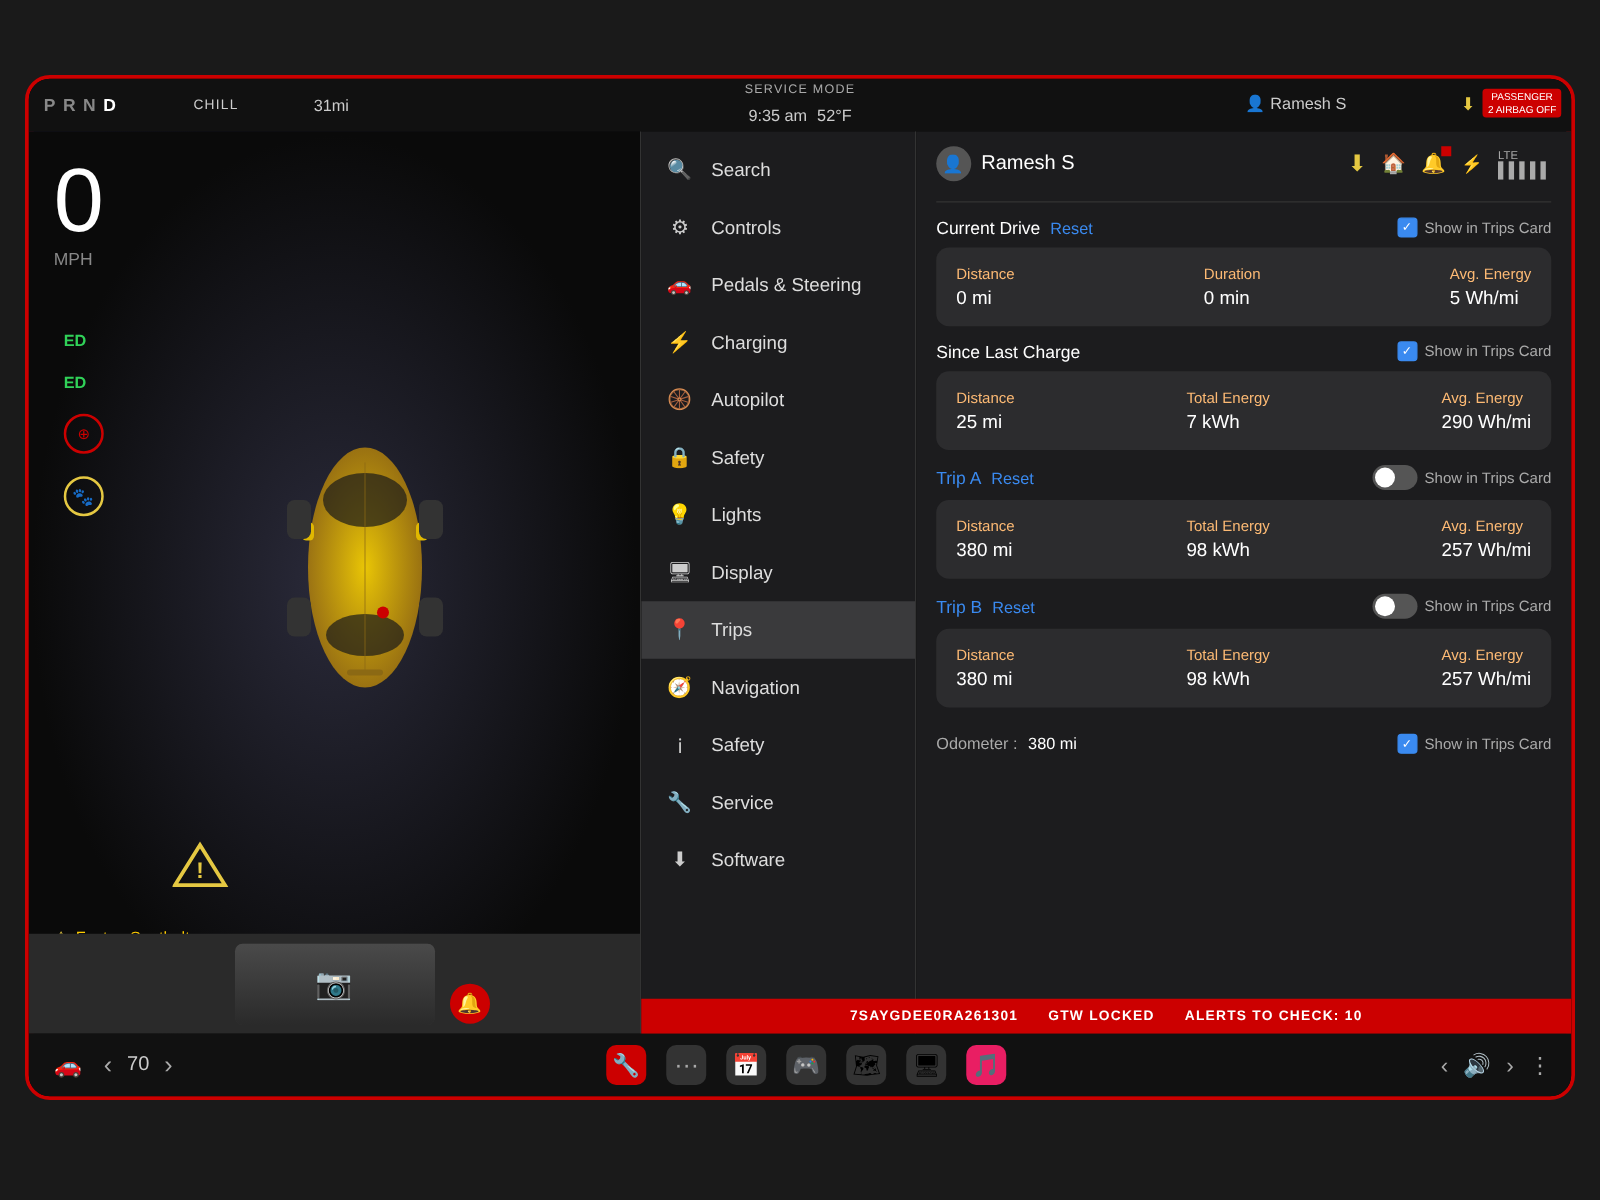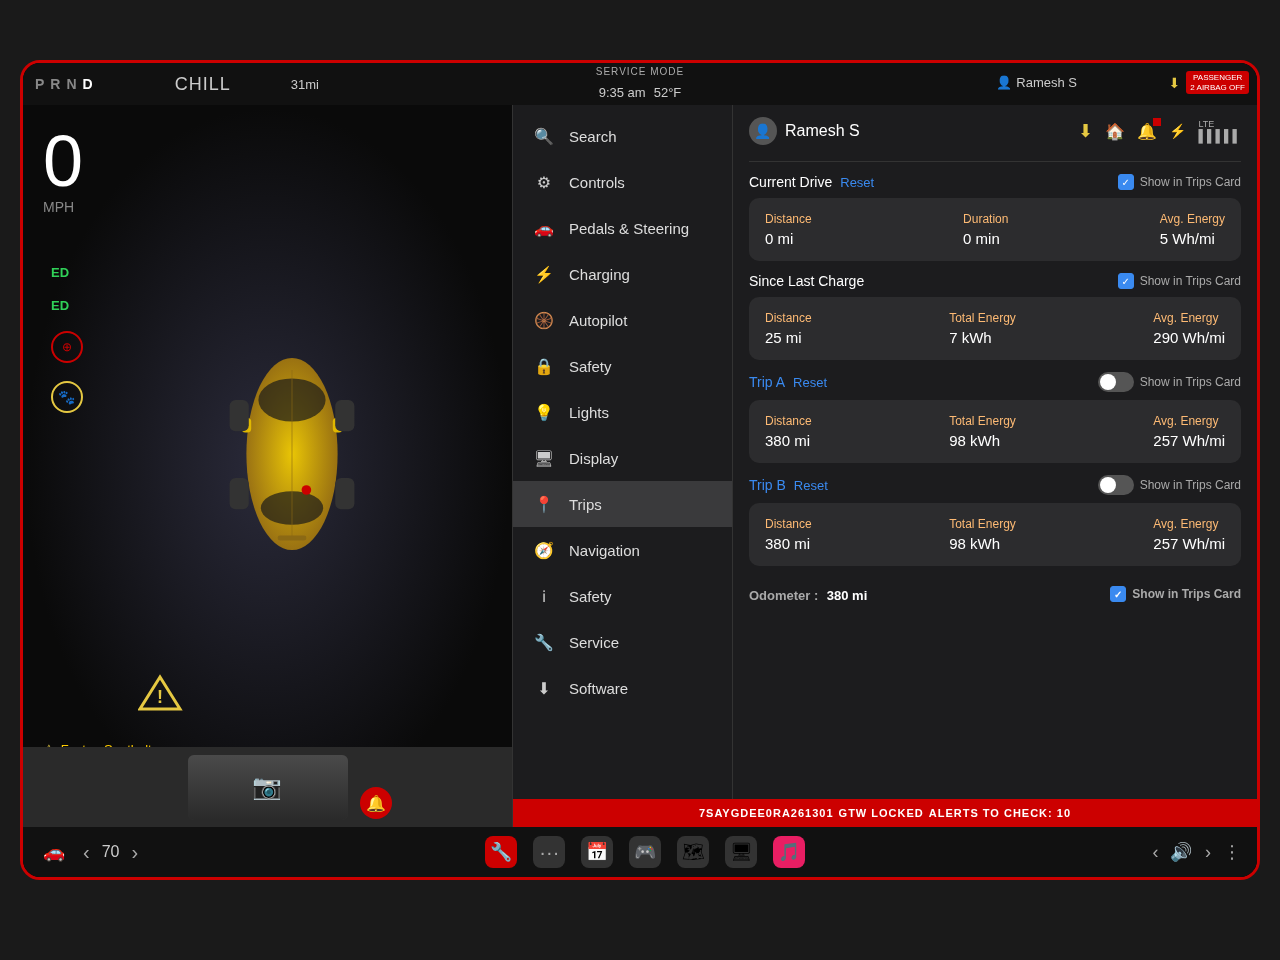--- a/index.html
+++ b/index.html
@@ -43,23 +43,23 @@
       display: flex;
       gap: 4px;
       font-size: 14px;
       font-weight: bold;
       color: #888;
       letter-spacing: 2px;
     }
     .gear-d { color: #fff; }
 
     .drive-mode {
-      margin-left: 80px;
+      margin-left: 60px;
       color: #ccc;
-      font-size: 18px;
+      font-size: 11px;
       letter-spacing: 1px;
     }
 
     .range {
       margin-left: 60px;
       color: #ccc;
       font-size: 13px;
     }
 
     .service-mode-top {
@@ -377,24 +377,23 @@
       width: 16px;
       height: 16px;
       border-radius: 50%;
       background: #fff;
       transition: left 0.2s;
     }
     .toggle-switch.off .toggle-knob { left: 2px; }
 
     .odometer-row {
       display: flex;
-      align-items: flex-start;
+      align-items: center;
       justify-content: space-between;
       padding: 8px 0;
-      font-weight: bold;
     }
 
     .odometer-text {
       color: #aaa;
       font-size: 13px;
     }
 
     
     .bottom-bar {
       position: absolute;
@@ -450,21 +449,21 @@
     .status-bottom {
       position: absolute;
       bottom: 50px;
       left: 490px;
       right: 0;
       height: 28px;
       background: #c00;
       display: flex;
       align-items: center;
       justify-content: center;
-      gap: 5px;
+      gap: 24px;
     }
 
     .status-text {
       color: #fff;
       font-size: 11px;
       font-weight: bold;
       letter-spacing: 1px;
     }
 
     

